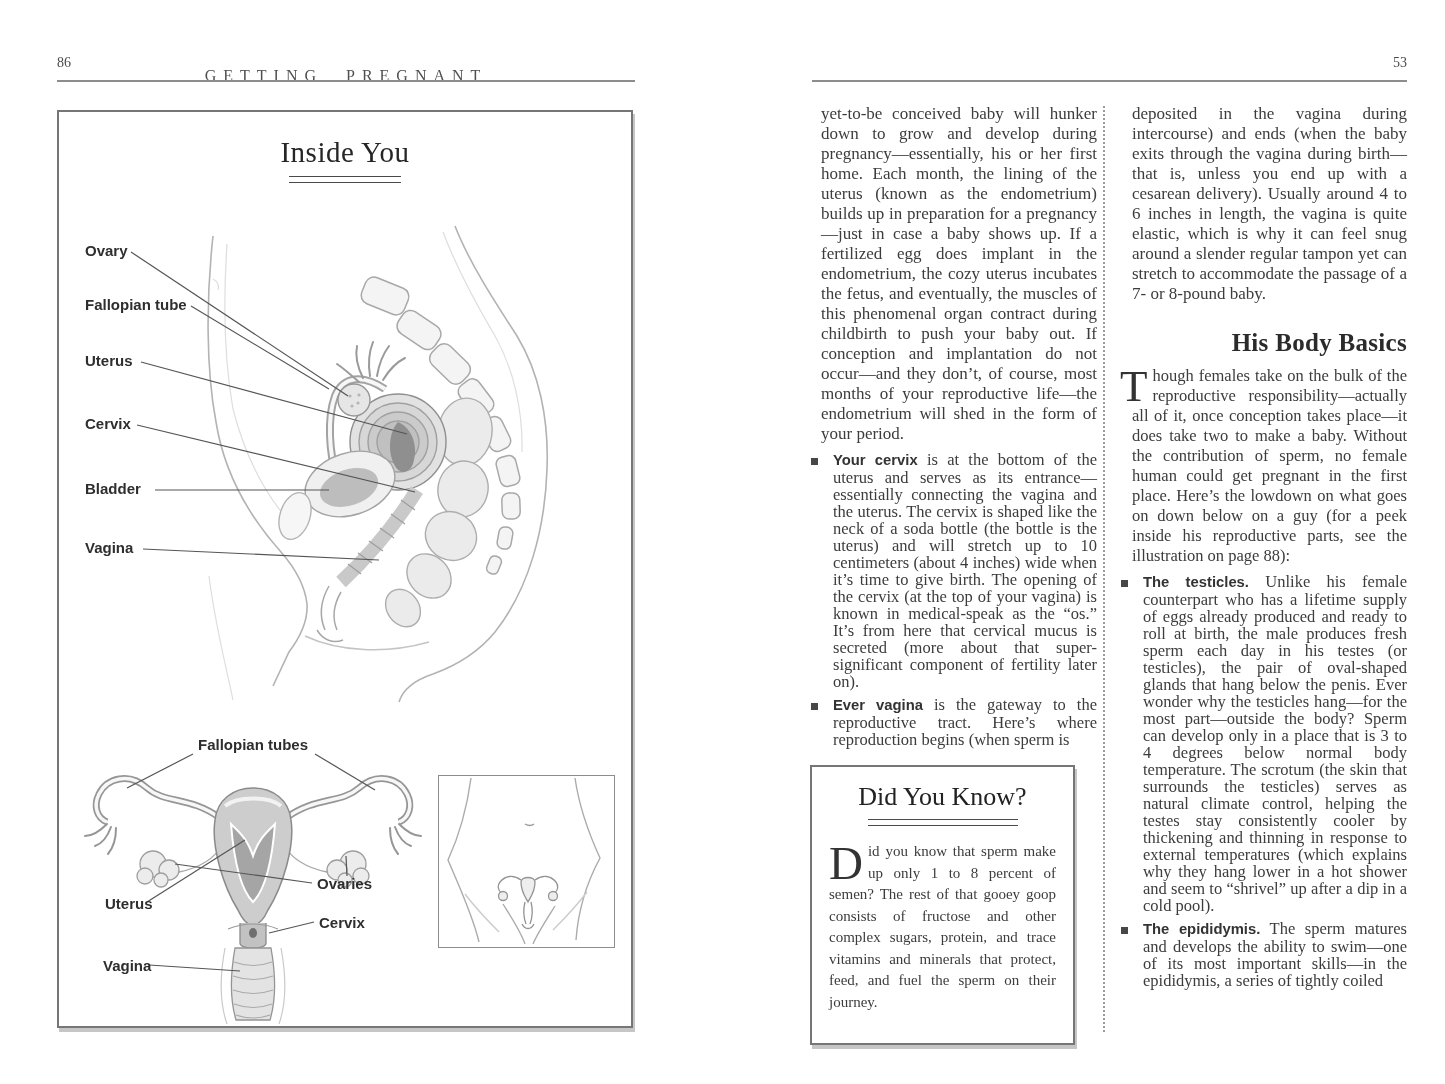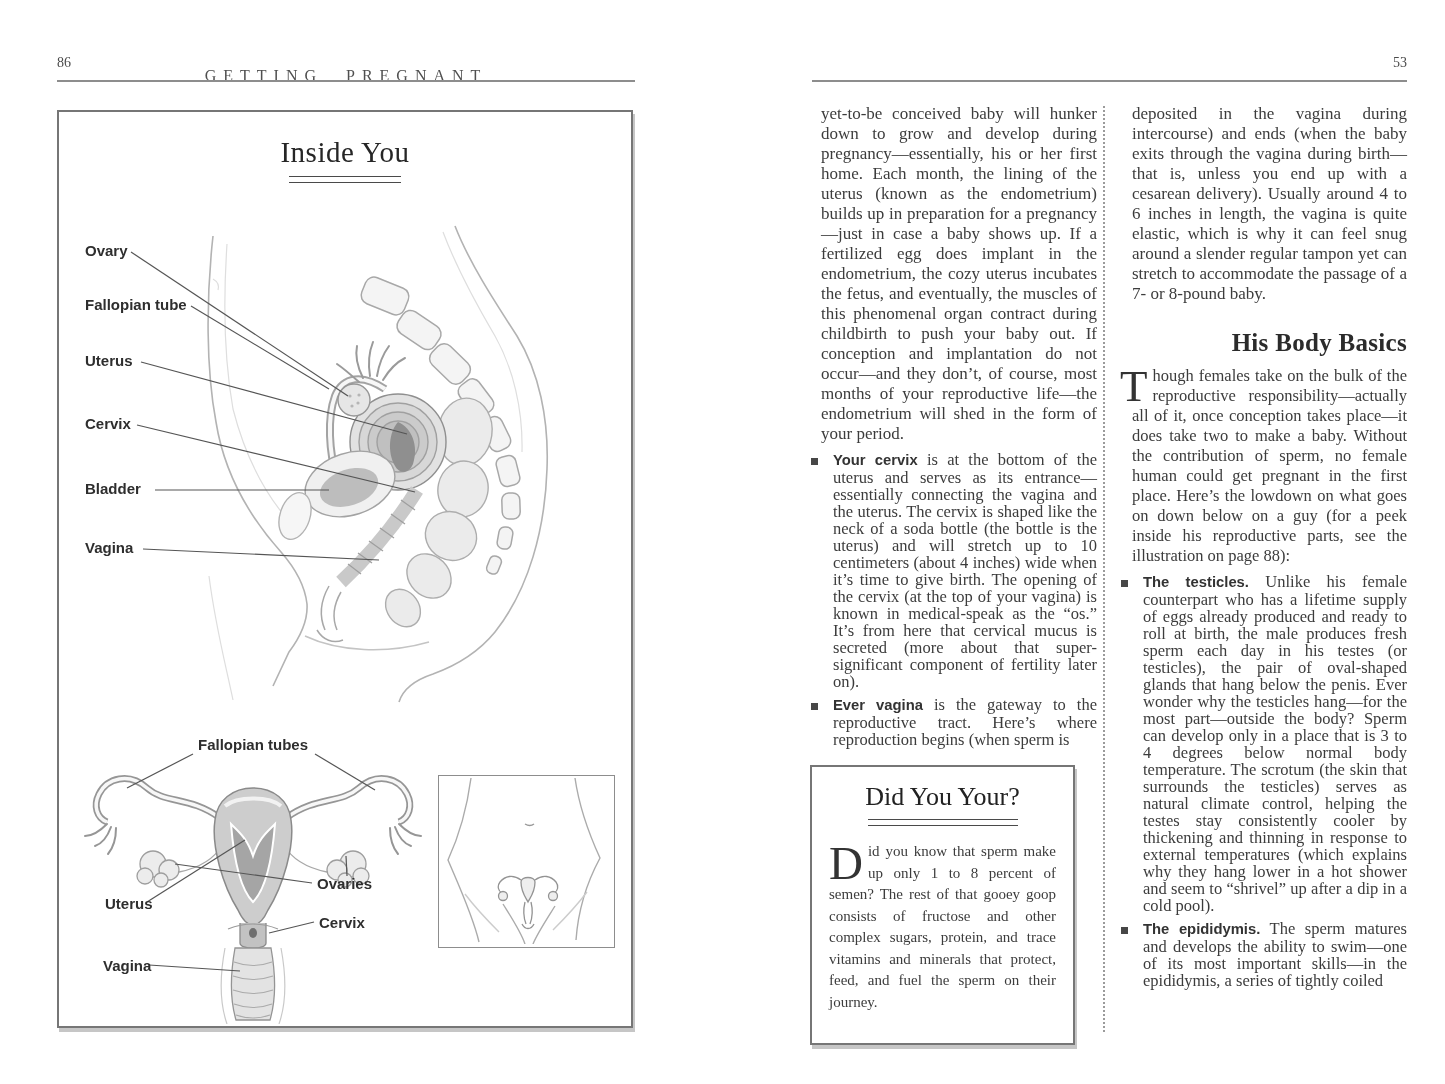--- a/index.html
+++ b/index.html
@@ -304,21 +304,21 @@
     <p class="body">yet-to-be conceived baby will hunker down to grow and develop during pregnancy—essentially, his or her first home. Each month, the lining of the uterus (known as the endometrium) builds up in preparation for a pregnancy—just in case a baby shows up. If a fertilized egg does implant in the endometrium, the cozy uterus incubates the fetus, and eventually, the muscles of this phenomenal organ contract during childbirth to push your baby out. If conception and implantation do not occur—and they don’t, of course, most months of your reproductive life—the endometrium will shed in the form of your period.</p>
     <ul class="bullets">
       <li class="bullet">
         <span class="sq"></span><span class="lead">Your cervix</span><span> is at the bottom of the uterus and serves as its entrance—essentially connecting the vagina and the uterus. The cervix is shaped like the neck of a soda bottle (the bottle is the uterus) and will stretch up to 10 centimeters (about 4 inches) wide when it’s time to give birth. The opening of the cervix (at the top of your vagina) is known in medical-speak as the “os.” It’s from here that cervical mucus is secreted (more about that super-significant component of fertility later on).</span>
       </li>
       <li class="bullet">
         <span class="sq"></span><span class="lead">Ever vagina</span><span> is the gateway to the reproductive tract. Here’s where reproduction begins (when sperm is</span>
       </li>
     </ul>
     <div class="dyk-box">
-      <div class="dyk-title">Did You Your?</div>
+      <div class="dyk-title">Did You Know?</div>
       <div class="dyk-rule"></div>
       <p class="dyk-text"><span class="dyk-drop">D</span><span>id you know that sperm make up only 1 to 8 percent of semen? The rest of that gooey goop consists of fructose and other complex sugars, protein, and trace vitamins and minerals that protect, feed, and fuel the sperm on their journey.</span></p>
     </div>
   </div>
 
   <div class="col col2">
     <p class="body" style="margin-left:14px">deposited in the vagina during intercourse) and ends (when the baby exits through the vagina during birth—that is, unless you end up with a cesarean delivery). Usually around 4 to 6 inches in length, the vagina is quite elastic, which is why it can feel snug around a slender regular tampon yet can stretch to accommodate the passage of a 7- or 8-pound baby.</p>
     <h2 class="section-heading">His Body Basics</h2>
     <p class="dropcap-para" style="margin-left:14px"><span class="dropcap">T</span><span>hough females take on the bulk of the reproductive responsibility—actually all of it, once conception takes place—it does take two to make a baby. Without the contribution of sperm, no female human could get pregnant in the first place. Here’s the lowdown on what goes on down below on a guy (for a peek inside his reproductive parts, see the illustration on page 88):</span></p>
     <ul class="bullets">

